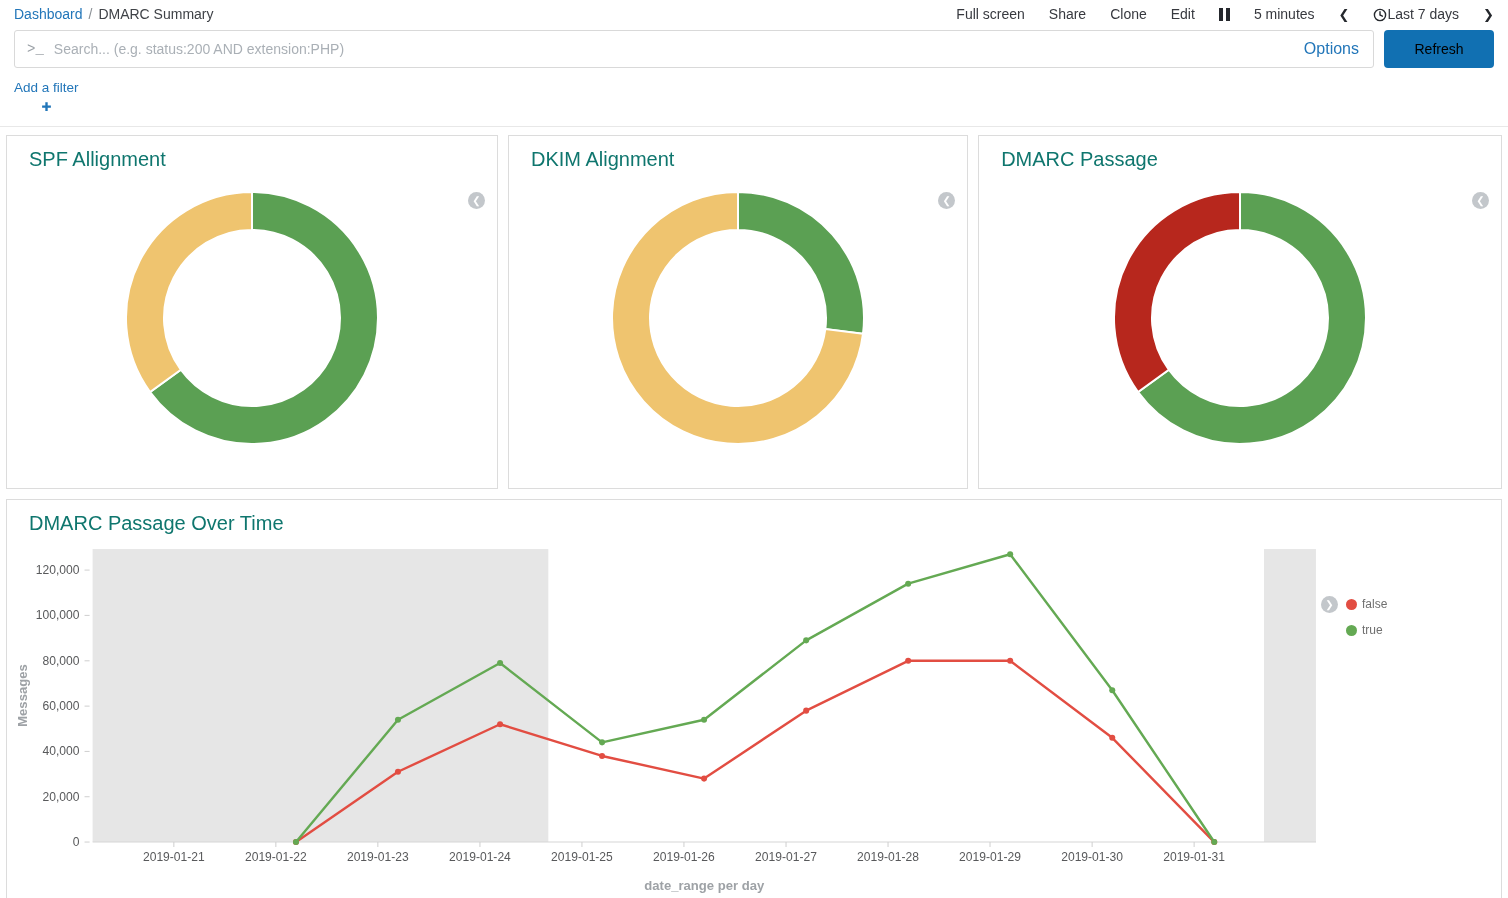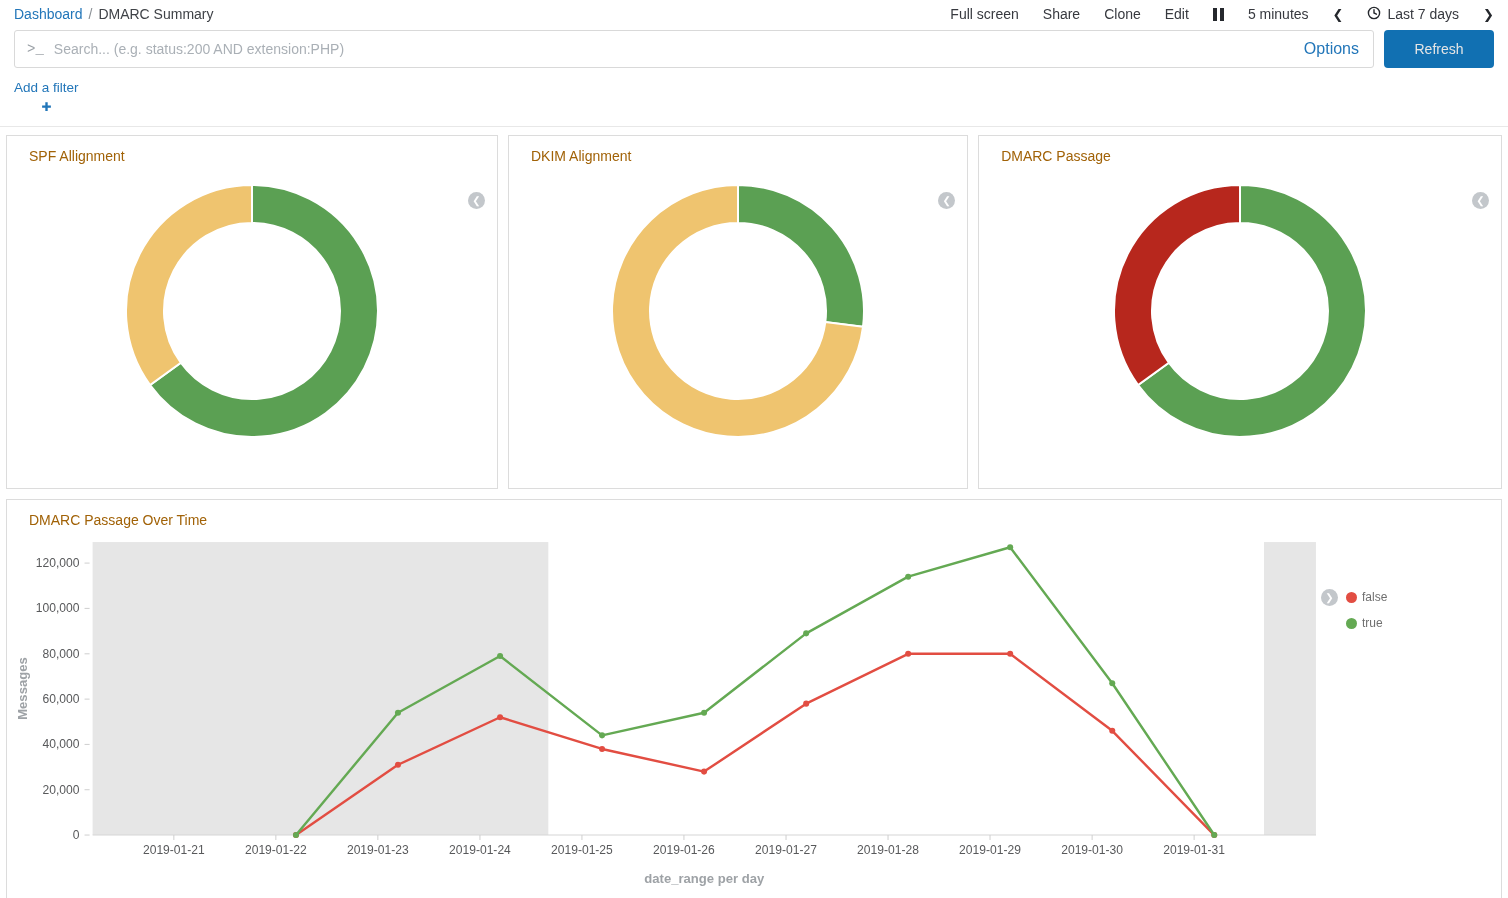--- a/index.html
+++ b/index.html
@@ -11,48 +11,48 @@
             padding:4px 14px 2px; height:26px; }
   .breadcrumb { font-size:14px; display:flex; gap:6px; align-items:center; }
   .breadcrumb .bc-link { color:#2276B9; cursor:pointer; }
   .breadcrumb .bc-sep { color:#8a8f94; }
   .breadcrumb .bc-current { color:#3f4247; }
   .nav-right { display:flex; align-items:center; gap:24px; font-size:14px; color:#37393f; }
   .nav-item { cursor:pointer; white-space:nowrap; }
   .pause-button { display:inline-flex; gap:3px; align-items:center; cursor:pointer; }
   .pause-bar { width:4px; height:13px; background:#25282d; display:inline-block; }
   .chev { font-size:13px; font-weight:bold; color:#25282d; cursor:pointer; }
-  .time-btn { display:inline-flex; align-items:flex-start; gap:6px; cursor:pointer; }
+  .time-btn { display:inline-flex; align-items:flex-end; cursor:pointer; }
 
   
   .search-row { display:flex; align-items:stretch; margin:4px 14px 8px; gap:10px; }
   .search-box { flex:1; display:flex; align-items:center; border:1px solid #d9d9d9;
                 border-radius:3px; background:#fff; height:38px; padding:0 14px 0 12px; }
   .prompt-icon { color:#9aa0a6; font-family:"Liberation Mono","DejaVu Sans Mono",monospace;
                  font-size:14px; margin-right:10px; }
   .search-input { flex:1; border:none; outline:none; font-size:14px; color:#404040;
                   font-family:inherit; }
   .search-input::placeholder { color:#aab0b6; }
   .options-link { color:#2276B9; font-size:16px; cursor:pointer; }
-  .refresh-btn { width:110px; background:#1170b2; color:#e5e5e5; border:none; border-radius:4px;
+  .refresh-btn { width:110px; background:#1170b2; color:#000000; border:none; border-radius:4px;
                  font-size:14px; cursor:pointer; font-family:inherit; }
 
   
   .filter-bar { padding:2px 14px 12px; border-bottom:1px solid #e8e8e8; }
   .add-filter { color:#2276B9; font-size:13.5px; cursor:pointer; display:inline-flex;
                 align-items:center; gap:5px;flex-direction:column; }
   .plus-icon { font-size:12px; font-weight:bold; }
 
   
   .dash { padding:8px 6px 6px; }
   .row1 { display:flex; gap:10px; margin-bottom:10px; }
   .panel { background:#fff; border:1px solid #dcdcdc; position:relative; }
   .row1 .panel { height:354px; }
   .p-spf { flex:492; } .p-dkim { flex:460; } .p-dmarc { flex:524; }
-  .panel-title { font-size:14px; color:#a16207; padding:12px 16px 0 22px; }
+  .panel-title { font-size:20px; color:#0f766e; padding:12px 16px 0 22px; }
   .donut-wrap { display:flex; justify-content:center; margin-top:18px; }
   .legend-toggle { position:absolute; top:56px; right:12px; width:17px; height:17px;
                    border-radius:50%; background:#c3c7cb; color:#fff; font-size:10px;
                    font-weight:bold; display:flex; align-items:center; justify-content:center;
                    cursor:pointer; }
   .row2 .panel { height:406px; }
   .line-body { display:flex; margin-top:8px; }
   .line-chart { flex:1; }
   .legend-col { width:180px; padding-top:48px; font-size:12px; color:#6f6f6f; }
   .legend-row { display:flex; align-items:center; height:26px; gap:8px; }

